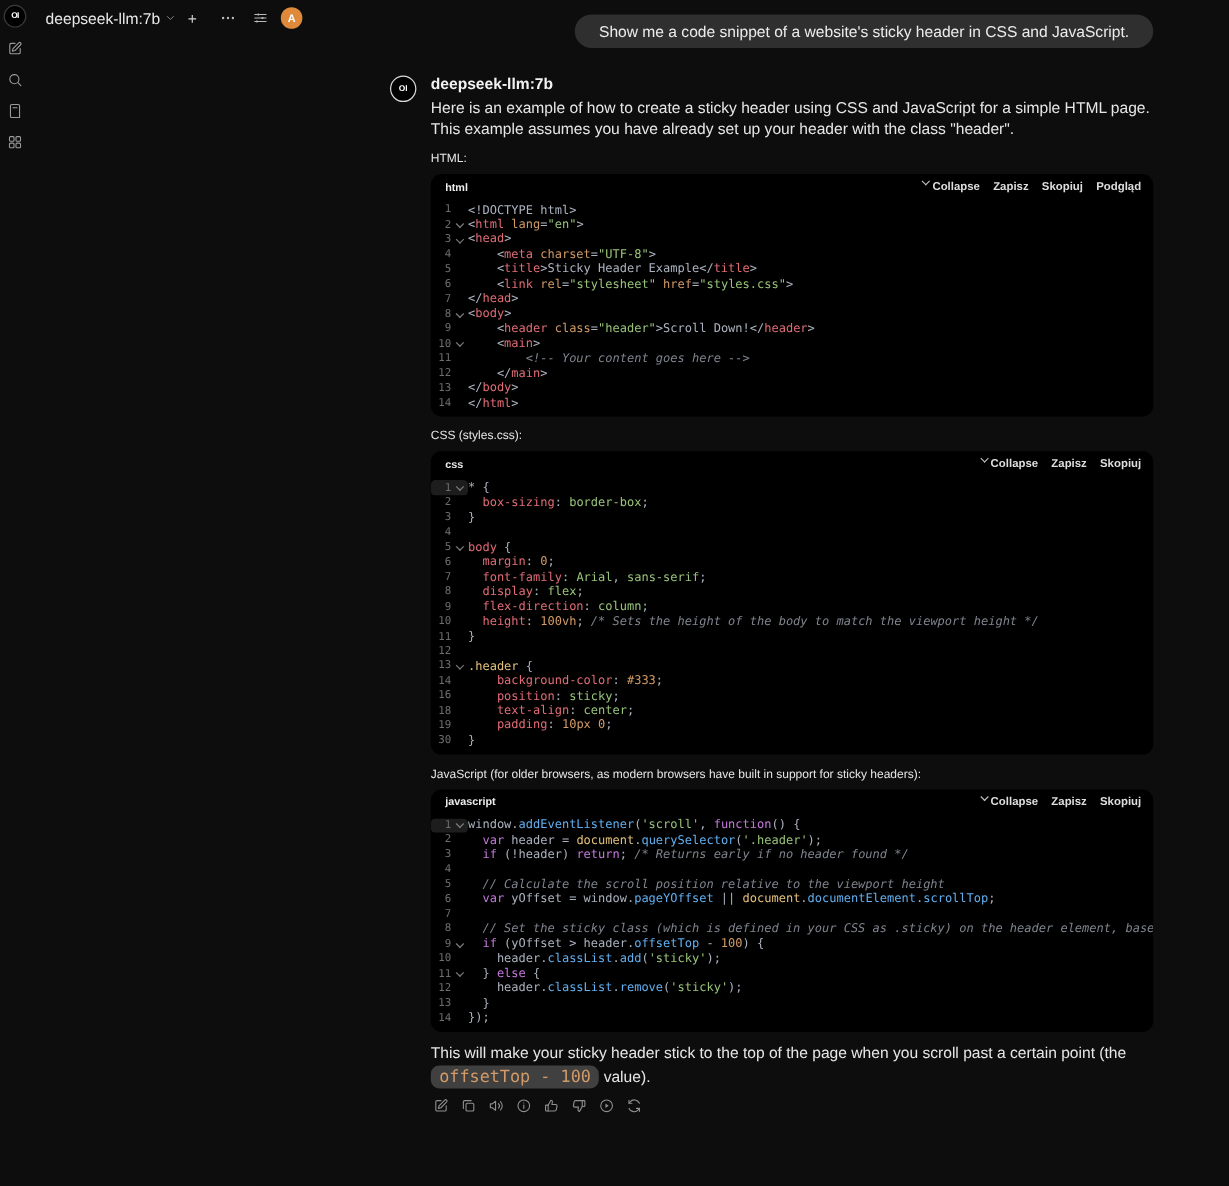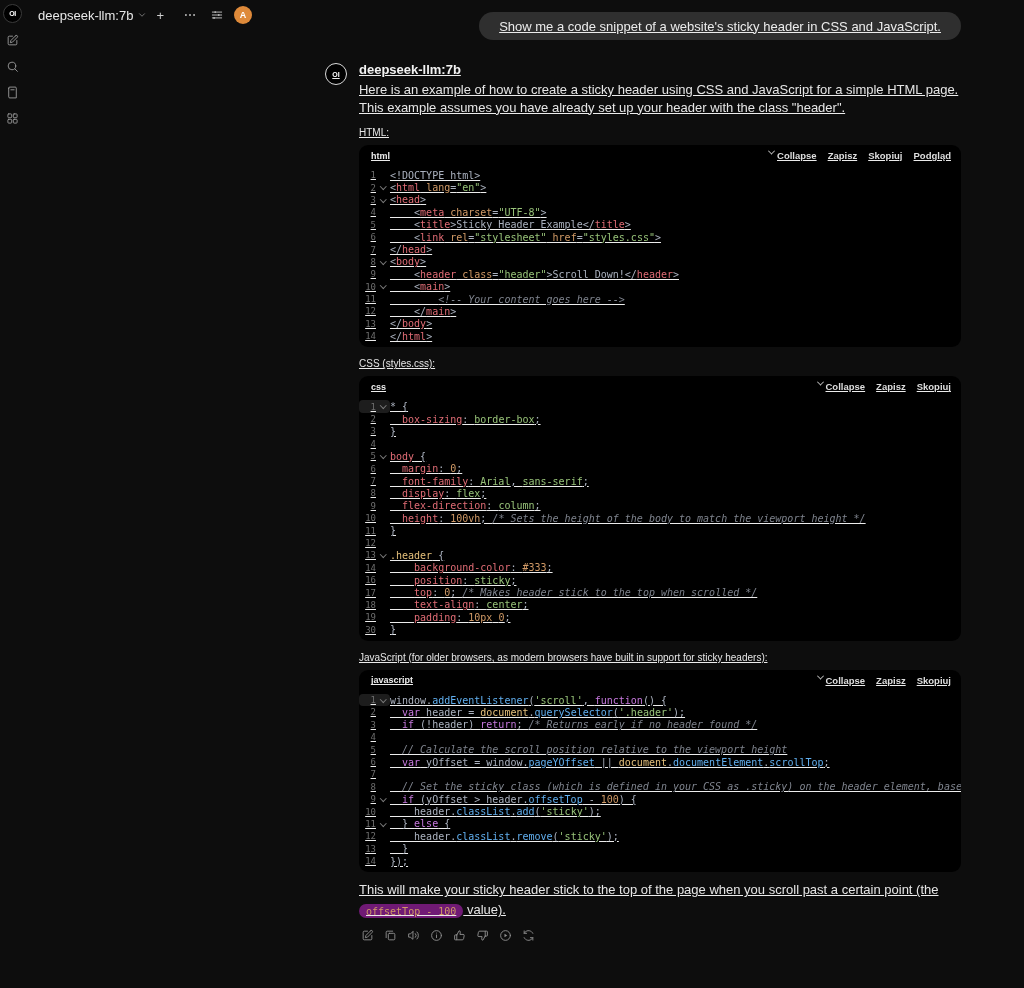--- a/index.html
+++ b/index.html
@@ -23,21 +23,21 @@
   .model-select svg { width:10px; height:10px; color:#9a9a9a; }
   .tb-plus { background:none; border:none; color:#cfcfcf; font-size:13px; cursor:pointer; padding:0 2px; line-height:1; }
   .tb-spacer { flex:1; }
   .tb-btn { background:none; border:none; color:#b9b9b9; width:20px; height:20px; display:flex; align-items:center; justify-content:center; cursor:pointer; padding:0;}
   .tb-btn svg { width:14px; height:14px; }
   .avatar { width:18px; height:18px; border-radius:50%; background:#de8a3a; color:#fff; font-size:9px; font-weight:bold;
             display:flex; align-items:center; justify-content:center; cursor:pointer; }
 
   
   .chat { flex:1; overflow:hidden; }
-  .chat-col { width:656px; margin:0 auto; padding:0 10px;text-decoration:underline; }
+  .chat-col { width:656px; margin:0 auto; padding:0 10px; }
   .user-row { display:flex; justify-content:flex-end; margin-top:12px; }
   .bubble { background:#2f2f2f; border-radius:14px; padding:5.5px 20px; font-size:13px; line-height:17px; color:#ececec; }
 
   .assistant-row { display:flex; gap:12px; margin-top:22px; align-items:flex-start; }
   .ai-avatar { flex:none; width:22px; height:22px; border-radius:50%; background:#000; border:1px solid #d9d9d9; color:#fff;
                font-size:7px; font-weight:bold; display:flex; align-items:center; justify-content:center; margin-top:1px; }
   .content { flex:1; min-width:0; }
   .ai-name { font-size:13px; font-weight:700; color:#f2f2f2; line-height:16px; margin-bottom:3px; }
   .para { font-size:13px; line-height:17.5px; color:#e6e6e6; }
   .sec-label { font-size:10px; line-height:15px; color:#e6e6e6; margin:9px 0 5px; }
@@ -57,21 +57,21 @@
   .code-line.hl .ln-wrap { background:#1d1d1d; border-radius:4px; }
   .ln { width:17px; text-align:right; font-family:"DejaVu Sans Mono",monospace; font-size:9px; color:#6d6d6d; }
   .fold { width:14px; height:100%; display:flex; align-items:center; justify-content:center; cursor:pointer; }
   .fold.on::after { content:""; width:3.5px; height:3.5px; border-right:1px solid #7a7a7a; border-bottom:1px solid #7a7a7a;
                     transform:rotate(45deg); margin-top:-2px; }
   .code-text { font-family:"DejaVu Sans Mono",monospace; font-size:10px; white-space:pre; }
   .tk-p{color:#abb2bf} .tk-t{color:#e06c75} .tk-a{color:#d19a66} .tk-s{color:#98c379} .tk-k{color:#c678dd}
   .tk-n{color:#d19a66} .tk-c{color:#7f848e;font-style:italic} .tk-f{color:#61afef} .tk-y{color:#e5c07b}
 
   .closing { font-size:13px; line-height:20px; margin-top:8px; color:#e6e6e6; }
-  .inline-code { font-family:"DejaVu Sans Mono",monospace; font-size:10px; background:#701a75; color:#d19a66;
+  .inline-code { font-family:"DejaVu Sans Mono",monospace; font-size:14px; background:#404040; color:#d19a66;
                  padding:1.5px 7px; border-radius:7px; white-space:nowrap; }
 
   .actions { display:flex; align-items:center; gap:5px; margin-top:5px; }
   .act-btn { background:none; border:none; color:#8f8f8f; width:18px; height:18px; display:flex; align-items:center;
              justify-content:center; cursor:pointer; padding:0; }
   .act-btn svg { width:13px; height:13px; }
 </style>
 </head>
 <body>
 
@@ -389,27 +389,20 @@
                     </div>
                     <div class="code-line">
                       <span class="ln-wrap">
                         <span class="ln">16</span>
                         <span class="fold"></span>
                       </span>
                       <span class="code-text"><span class="tk-p">    </span><span class="tk-t">position</span><span class="tk-p">: </span><span class="tk-s">sticky</span><span class="tk-p">;</span></span>
                     </div>
                     <div class="code-line">
                       <span class="ln-wrap">
-                        <span class="ln">17</span>
-                        <span class="fold"></span>
-                      </span>
-                      <span class="code-text"><span class="tk-p">    </span><span class="tk-t">top</span><span class="tk-p">: </span><span class="tk-n">0</span><span class="tk-p">; </span><span class="tk-c">/* Makes header stick to the top when scrolled */</span></span>
-                    </div>
-                    <div class="code-line">
-                      <span class="ln-wrap">
                         <span class="ln">18</span>
                         <span class="fold"></span>
                       </span>
                       <span class="code-text"><span class="tk-p">    </span><span class="tk-t">text-align</span><span class="tk-p">: </span><span class="tk-s">center</span><span class="tk-p">;</span></span>
                     </div>
                     <div class="code-line">
                       <span class="ln-wrap">
                         <span class="ln">19</span>
                         <span class="fold"></span>
                       </span>

